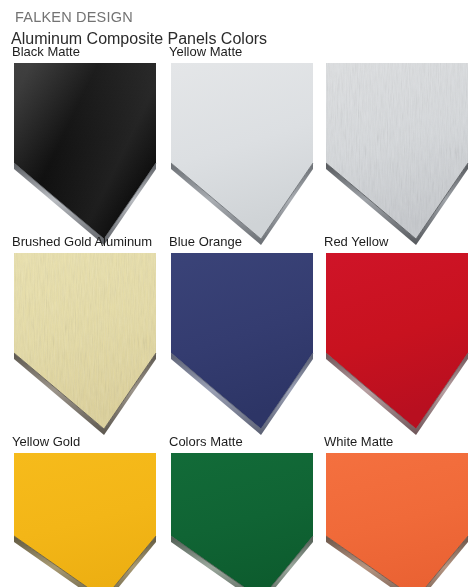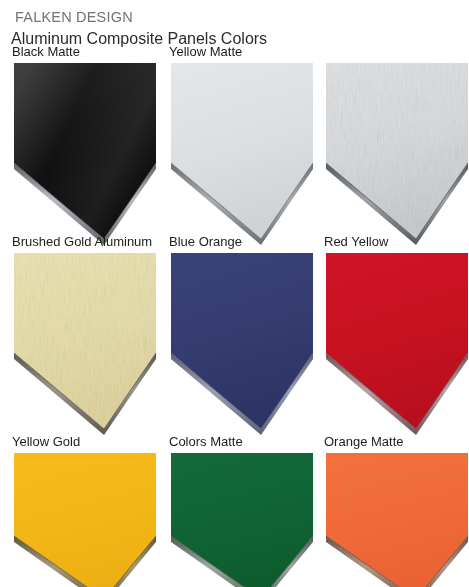--- a/index.html
+++ b/index.html
@@ -314,21 +314,21 @@
               </linearGradient>
             </defs>
             <polygon points="2,85 92,148 92,154 2,91" fill="url(#e7)"></polygon>
             <polygon points="144,85 92,148 92,154 144,91" fill="url(#e7)"></polygon>
             <polygon points="2,2 144,2 144,85 92,148 2,85" fill="url(#g7)"></polygon>
             <polyline points="2,85 92,148 144,85" fill="none" stroke="#4f5b52" stroke-width="1" opacity="0.85"></polyline>
           </svg>
         </div>
     </div>
     <div class="cell r2 c2">
-      <div class="swatch-label">Orange Matte</div>
+      <div class="swatch-label">White Matte</div>
       <div class="panel-wrap">
           <svg class="panel-svg" viewBox="0 0 146 152" preserveAspectRatio="none">
             <defs>
               <linearGradient id="g8" x1="0" y1="0" x2="0.25" y2="1">
                 <stop offset="0" stop-color="#f4703f"></stop>
                 <stop offset="0.55" stop-color="#f06a39"></stop>
                 <stop offset="1" stop-color="#ea6233"></stop>
               </linearGradient>
               <linearGradient id="e8" x1="0" y1="0" x2="0" y2="1">
                 <stop offset="0" stop-color="#6a5448"></stop>

